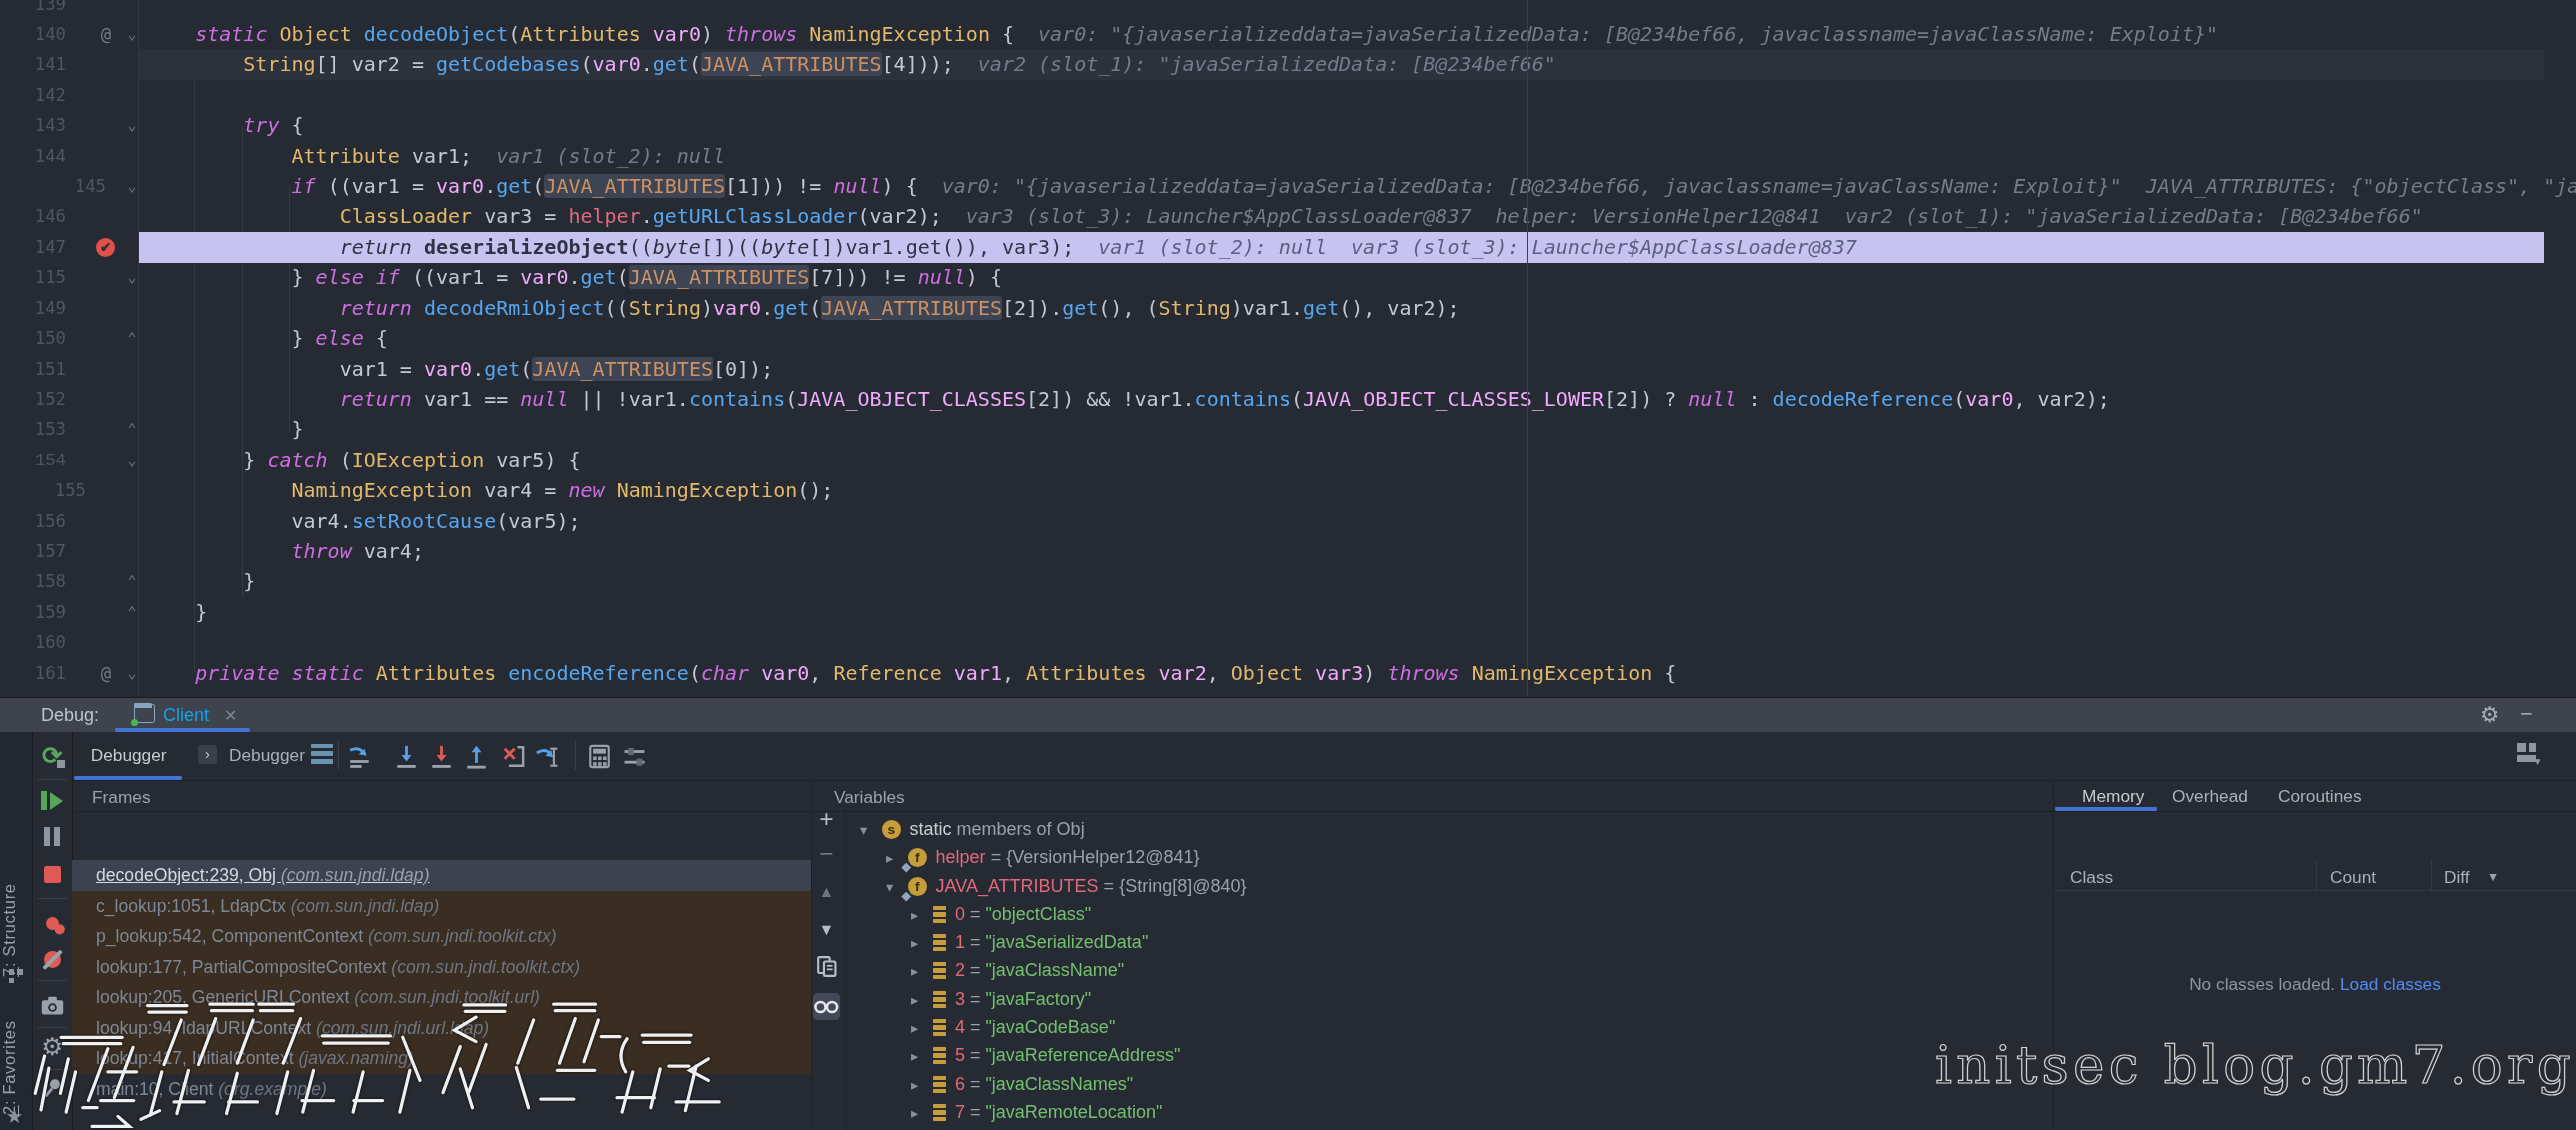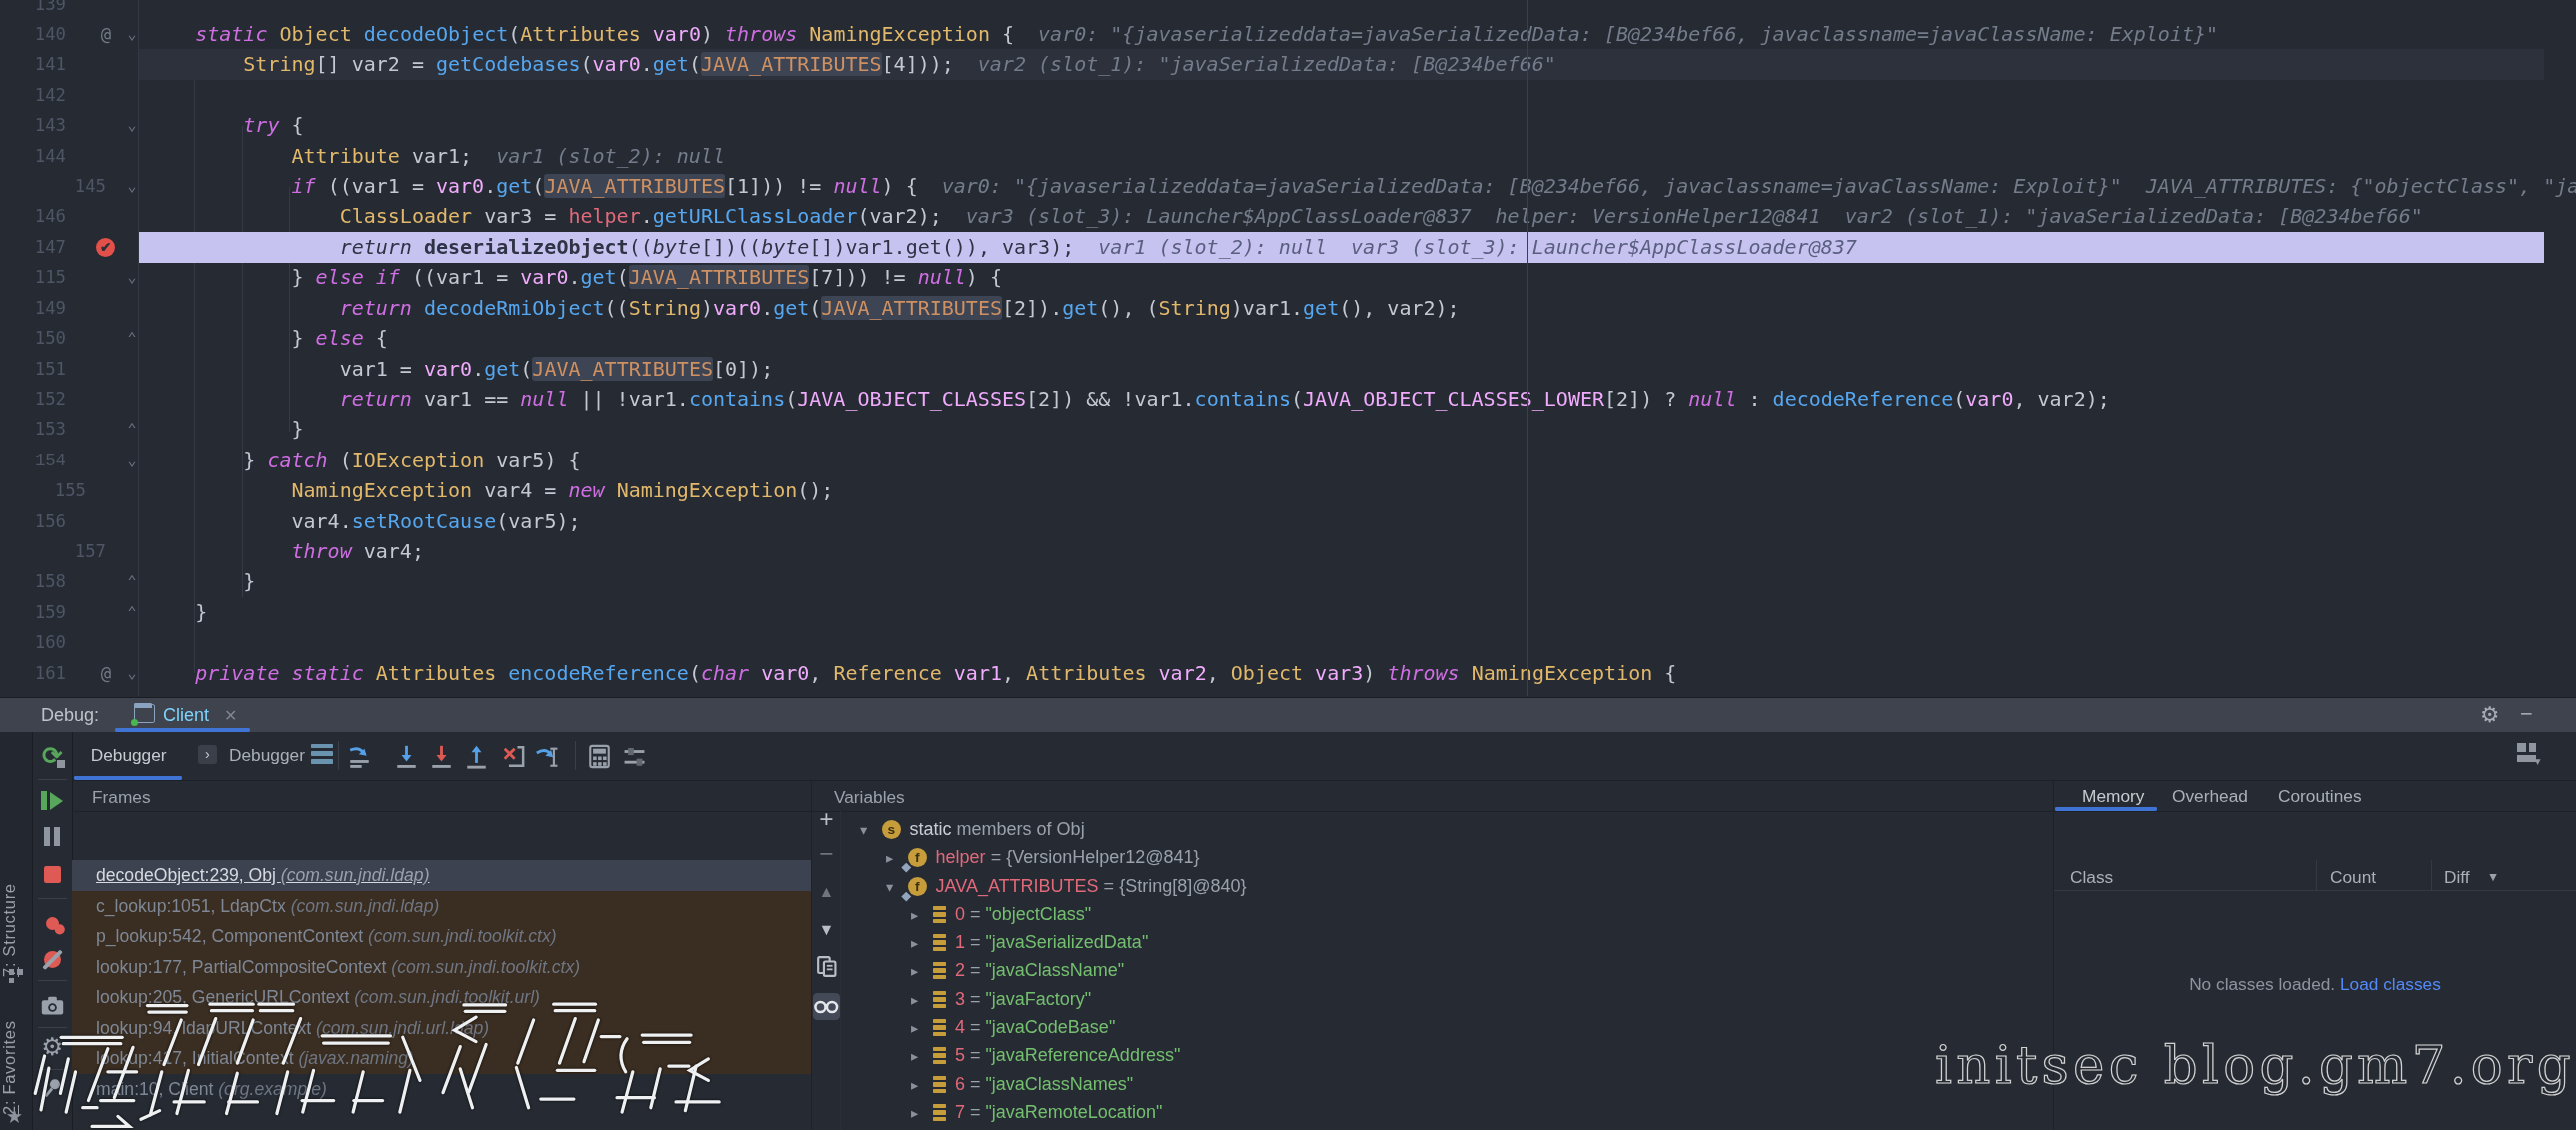--- a/index.html
+++ b/index.html
@@ -107,21 +107,21 @@
         <div class="lnum" style="top: 323px;">150</div>
         <div class="foldm" style="top: 323px;">⌃</div>
         <div class="lnum" style="top: 354px;">151</div>
         <div class="lnum" style="top: 384px;">152</div>
         <div class="lnum" style="top: 414px;">153</div>
         <div class="foldm" style="top: 414px;">⌃</div>
         <div class="lnum" style="top: 445px; font-family: Liberation Mono, monospace;">154</div>
         <div class="foldm" style="top: 445px;">⌄</div>
         <div class="lnum" style="top: 475px; padding-left: 20px;">155</div>
         <div class="lnum" style="top: 506px;">156</div>
-        <div class="lnum" style="top: 536px; margin-left: 40px;">157</div>
+        <div class="lnum" style="top: 536px;">157</div>
         <div class="lnum" style="top: 566px;">158</div>
         <div class="foldm" style="top: 566px;">⌃</div>
         <div class="lnum" style="top: 597px;">159</div>
         <div class="foldm" style="top: 597px;">⌃</div>
         <div class="lnum" style="top: 627px;">160</div>
         <div class="lnum" style="top: 658px;">161</div>
         <div class="atm" style="top: 658px;">@</div>
         <div class="foldm" style="top: 658px;">⌄</div>
       </div>
     <div id="gutter-sep"></div>
@@ -152,21 +152,21 @@
       </div>
     <div id="wrap-guide"></div>
   </div>
 
   <div id="dbg-header">
     <span class="abs" style="left:41px;top:7.2px;">Debug:</span>
     <span class="abs" style="left:134px;top:5.8px;width:18.7px;height:17.3px;border:1.4px solid #8aa3c0;border-radius:2.2px;">
       <i class="abs" style="left:-1.4px;top:-1.4px;width:18.7px;height:5px;background:#8aa3c0;border-radius:1.4px 1.4px 0 0;"></i>
       <i class="abs" style="left:-4.3px;bottom:-4.3px;width:7.2px;height:7.2px;background:#49b64e;border-radius:50%;"></i>
     </span>
-    <span class="abs" style="left:163px;top:7.2px;color:#7dd3fc;">Client</span>
+    <span class="abs" style="left:163px;top:7.2px;color:#0ea5e9;">Client</span>
     <span class="abs" style="left:224px;top:8px;color:#7f8590;font-size:16px;">✕</span>
     <div class="tab-underline" style="left:115px;top:30px;width:135px;"></div>
     <span class="abs" style="left:2480px;top:4.3px;color:#a7adb5;font-size:21.6px;">⚙</span>
     <span class="abs" style="left:2520px;top:2.9px;color:#a7adb5;font-size:21.6px;">−</span>
   </div>
 
   <div id="dbg-body">
 
     <div class="abs" style="left:0;top:0;width:32px;height:398px;background:#23272f;border-right:0.7px solid #1a1e24;"></div>
     <div class="stripe-label" style="top:144px;height:108px;" id="stripe-structure"><u>7</u>: Structure</div>

